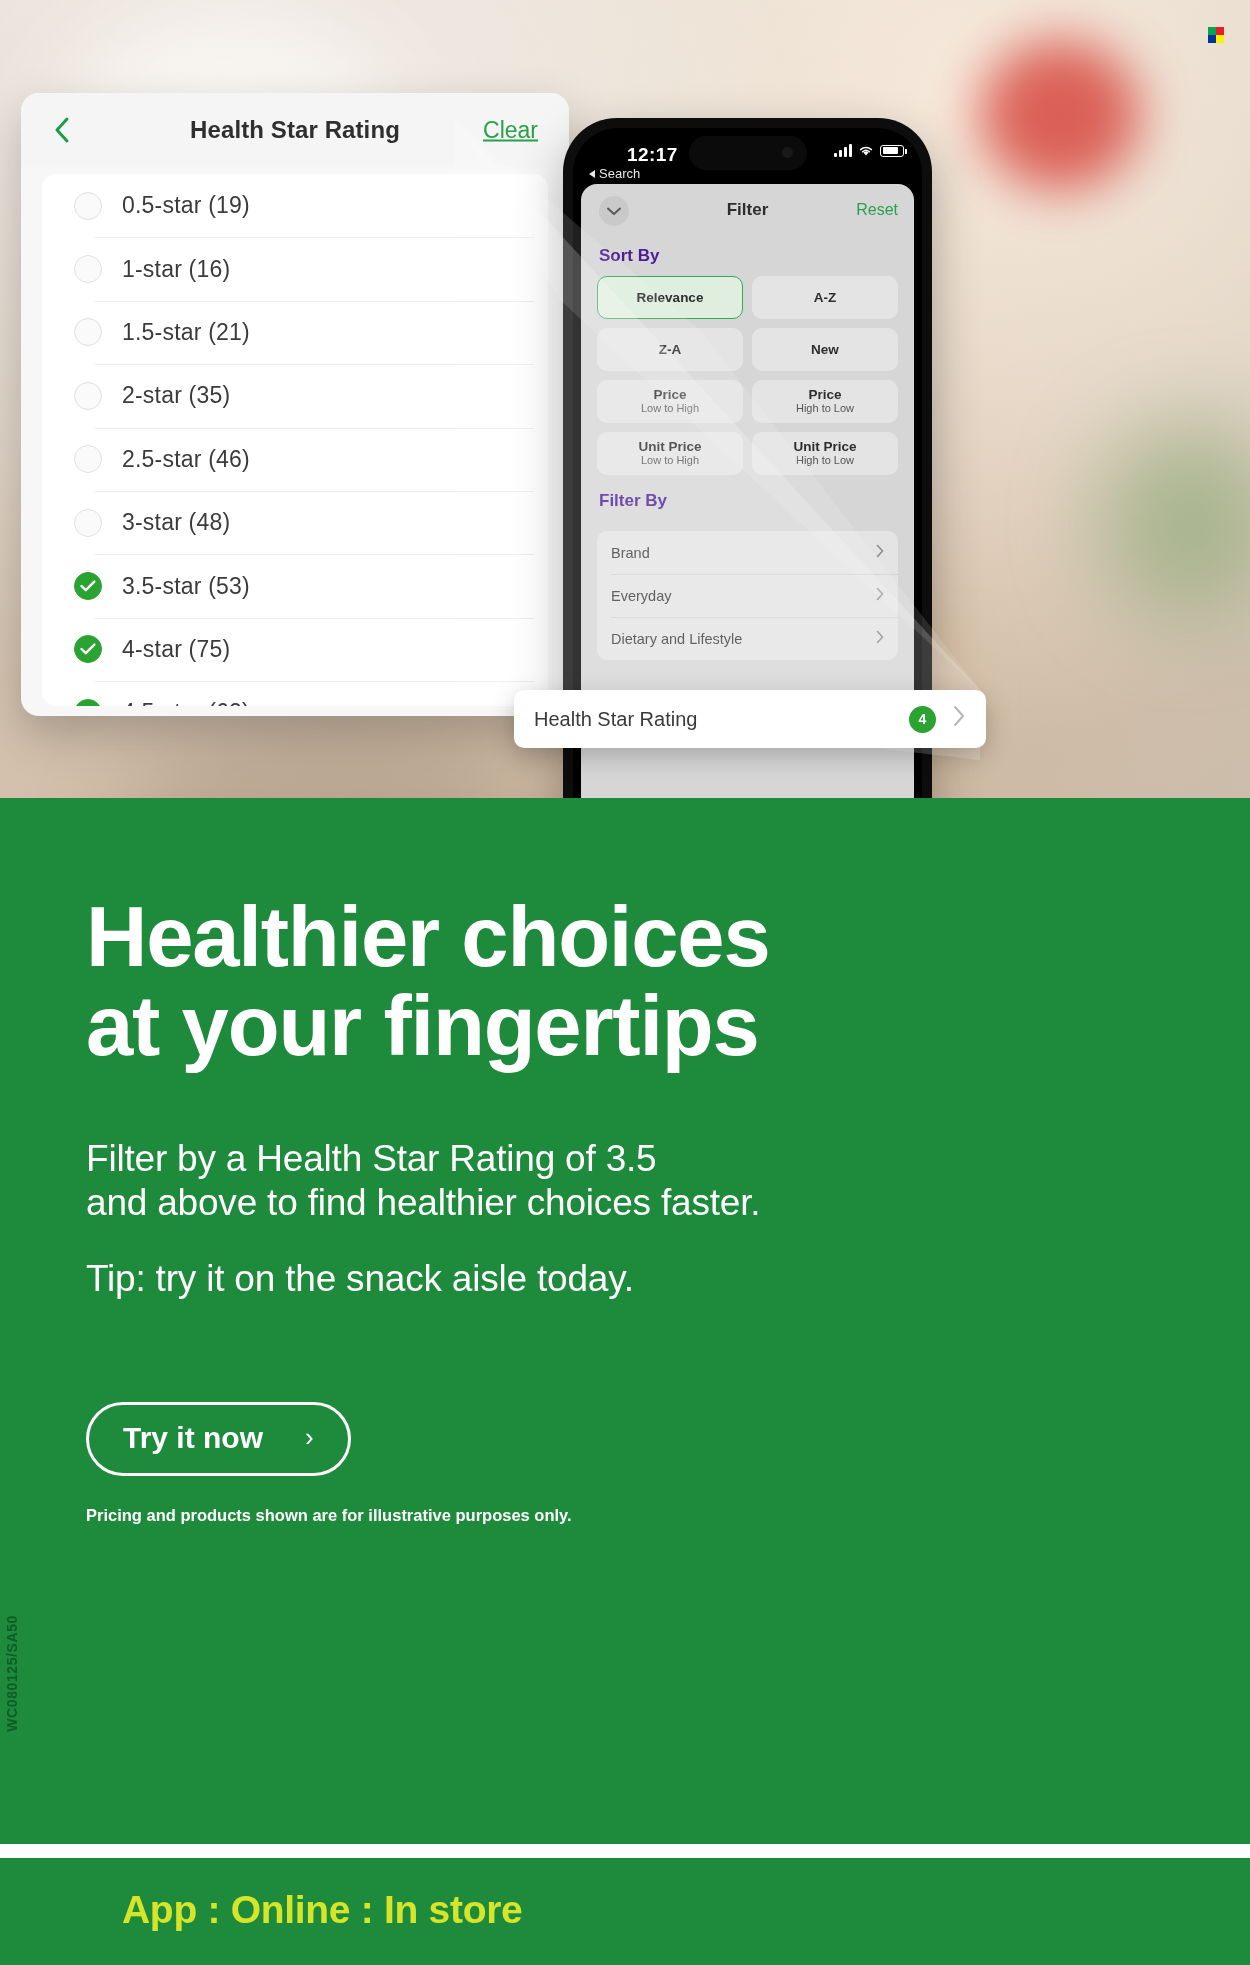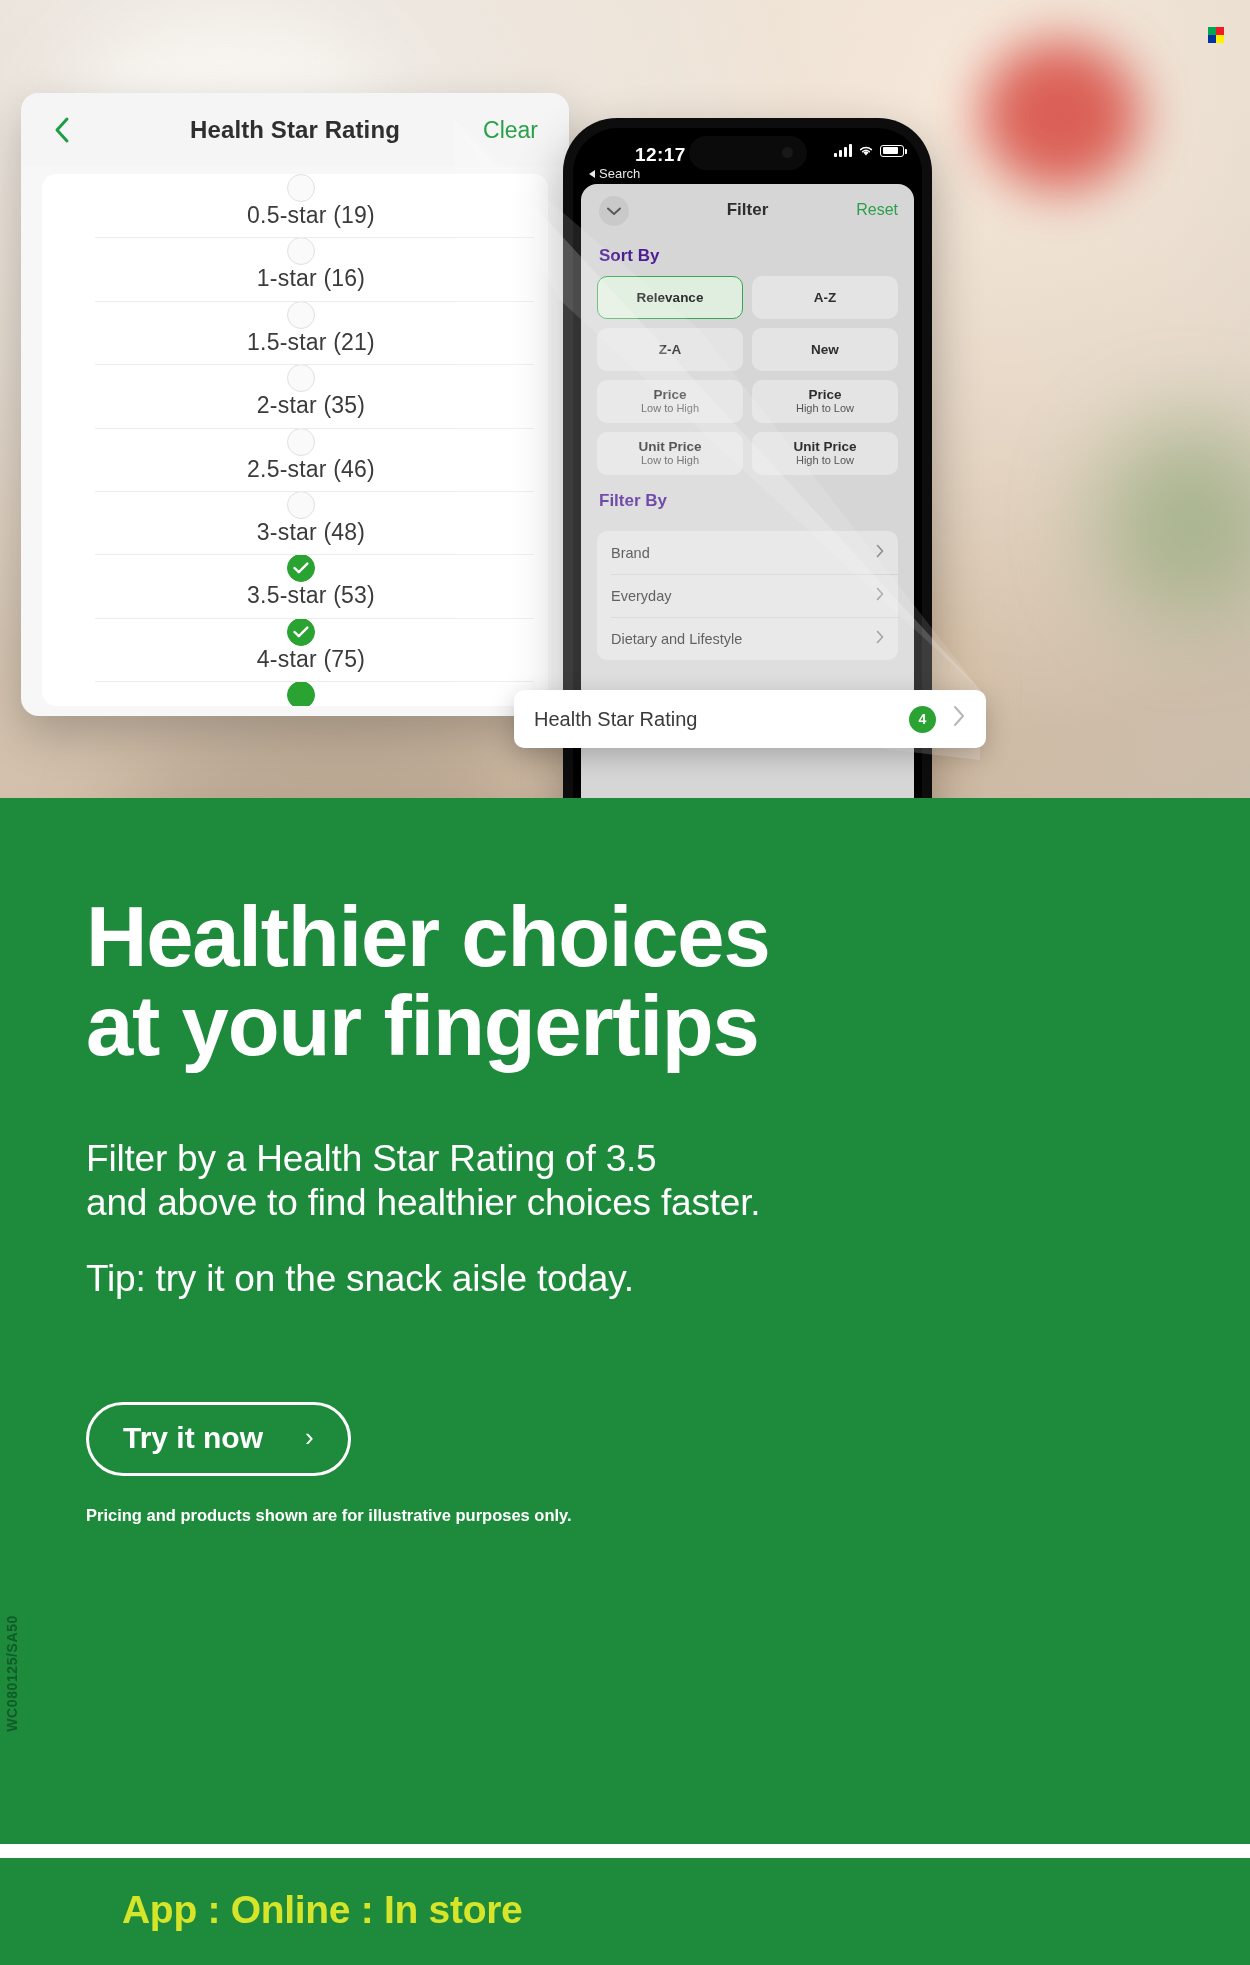--- a/index.html
+++ b/index.html
@@ -56,32 +56,31 @@
   .hsr-back {
     position: absolute; left: 27px; top: 50%; transform: translateY(-50%);
     width: 28px; height: 28px; display:flex; align-items:center; justify-content:center;
   }
   .hsr-title {
     width: 100%; text-align: center;
     font-size: 24px; font-weight: bold; color: #2f2f2f; letter-spacing: .1px;
   }
   .hsr-clear {
     position: absolute; right: 31px; top: 50%; transform: translateY(-50%);
-    font-size: 23px; color: #2aa04a;
+    font-size: 23px; color: #2aa04a; text-decoration: underline;
   }
   .hsr-list {
     position: absolute; left: 21px; top: 81px; right: 21px; bottom: 10px;
     background: #ffffff; border-radius: 14px;
     padding: 0 0 0 0; overflow: hidden;
   }
   .hsr-row {
     display: flex; align-items: center;
     height: 63.4px; padding-left: 32px;
     position: relative;
-    flex-direction: column;
   }
   .hsr-row + .hsr-row::before {
     content: ""; position: absolute; left: 53px; right: 14px; top: 0;
     height: 1px; background: #ececed;
   }
   .cbox {
     width: 28px; height: 28px; border-radius: 50%;
     flex: 0 0 28px; margin-right: 20px;
     border: 1.5px solid #e0e0e0; background: #fafafa;
   }
@@ -103,21 +102,21 @@
     overflow: hidden;
   }
   .phone-screen {
     position: relative; width: 100%; height: 100%;
     background: #000; border-radius: 45px; overflow: hidden;
   }
   .status-bar {
     position: relative; height: 56px; color: #fff;
   }
   .sb-time {
-    position: absolute; left: 62px; top: 16px;
+    position: absolute; left: 54px; top: 16px;
     font-size: 19px; font-weight: bold; letter-spacing: .4px;
   }
   .sb-back {
     position: absolute; left: 16px; top: 38px;
     font-size: 13px; color: #e8e8e8; display:flex; align-items:center; gap:4px;
   }
   .sb-tri { display:inline-block; width:0;height:0;border-top:4px solid transparent;border-bottom:4px solid transparent;border-right:6px solid #e8e8e8; }
   .dyn-island {
     position: absolute; left: 50%; transform: translateX(-50%); top: 8px;
     width: 118px; height: 34px; background: #0b0b0b; border-radius: 20px;

